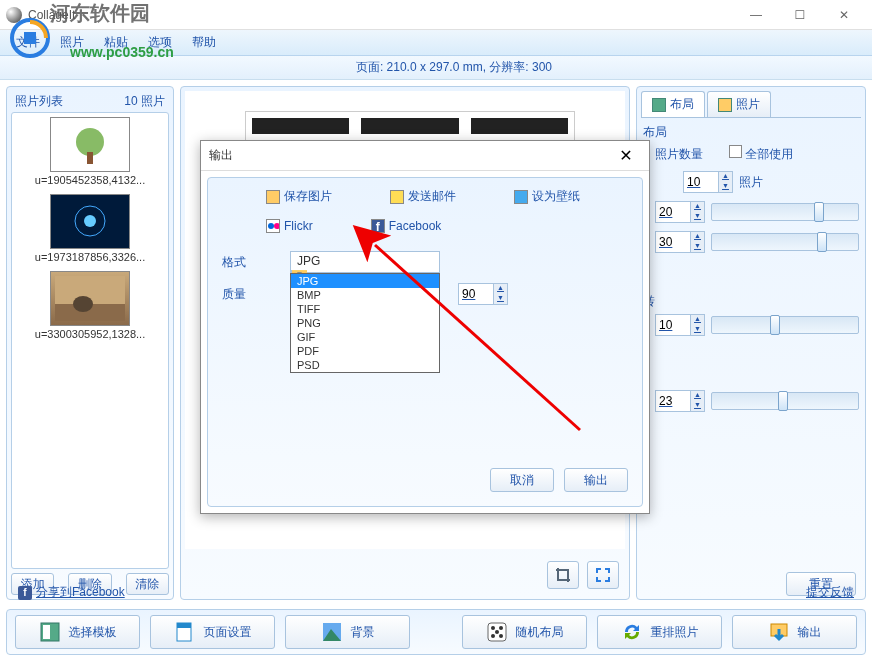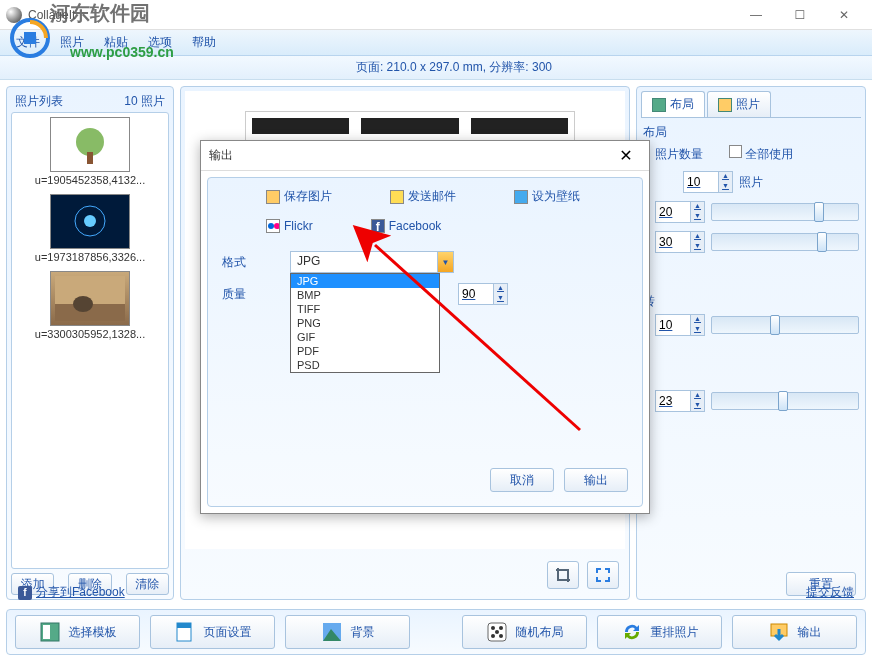--- a/index.html
+++ b/index.html
@@ -65,21 +65,21 @@
     
     .dialog { position:absolute; top:140px; left:200px; width:450px; background:#fff; border:1px solid #888; box-shadow:0 3px 12px rgba(0,0,0,0.3); z-index:20; }
     .dlg-title { height:30px; display:flex; align-items:center; padding:0 8px; border-bottom:1px solid #ddd; }
     .dlg-title .t { flex:1; color:#333; }
     .dlg-title .x { width:30px; text-align:center; font-size:16px; }
     .dlg-body { background:linear-gradient(#eaf4ff,#f7fbff); border:1px solid #b5cfe8; border-radius:4px; margin:6px; padding:10px 14px 14px; position:relative; min-height:330px; }
     .dlg-tabs { display:flex; gap:14px; color:#2255aa; margin-bottom:18px; flex-wrap:wrap; }
     .dlg-tabs .dt { display:flex; align-items:center; gap:4px;padding-left:44px; }
     .dlg-tabs .dticon { width:14px; height:14px; border:1px solid #888; }
     .frow { display:flex; align-items:center; gap:18px; margin:10px 0; color:#2255aa; }
-    .combo { width:164px; height:22px; border:1px solid #a8c3de; background:#fff; display:flex; position:relative; }
+    .combo { width:150px; height:22px; border:1px solid #a8c3de; background:#fff; display:flex; position:relative;flex-direction:column; }
     .combo .cval { flex:1; padding:2px 6px; color:#333; }
     .combo .cbtn { width:16px; background:linear-gradient(#ffd36b,#f5a623); border-left:1px solid #a8c3de; display:flex; align-items:center; justify-content:center; font-size:8px; }
     .dropdown { position:absolute; top:21px; left:-1px; width:150px; background:#fff; border:1px solid #666; z-index:30; }
     .dropdown .opt { padding:1px 6px; color:#333; font-size:11px; }
     .dropdown .opt.sel { background:#1e90ff; color:#fff; }
     .dlg-btns { position:absolute; bottom:14px; right:14px; display:flex; gap:10px; }
     .dbtn { width:64px; height:24px; background:linear-gradient(#fff,#e6eef7); border:1px solid #a8c3de; border-radius:3px; color:#2255aa; }
     
     .arrow-svg { position:absolute; top:170px; left:320px; z-index:25; pointer-events:none; }
   </style>

